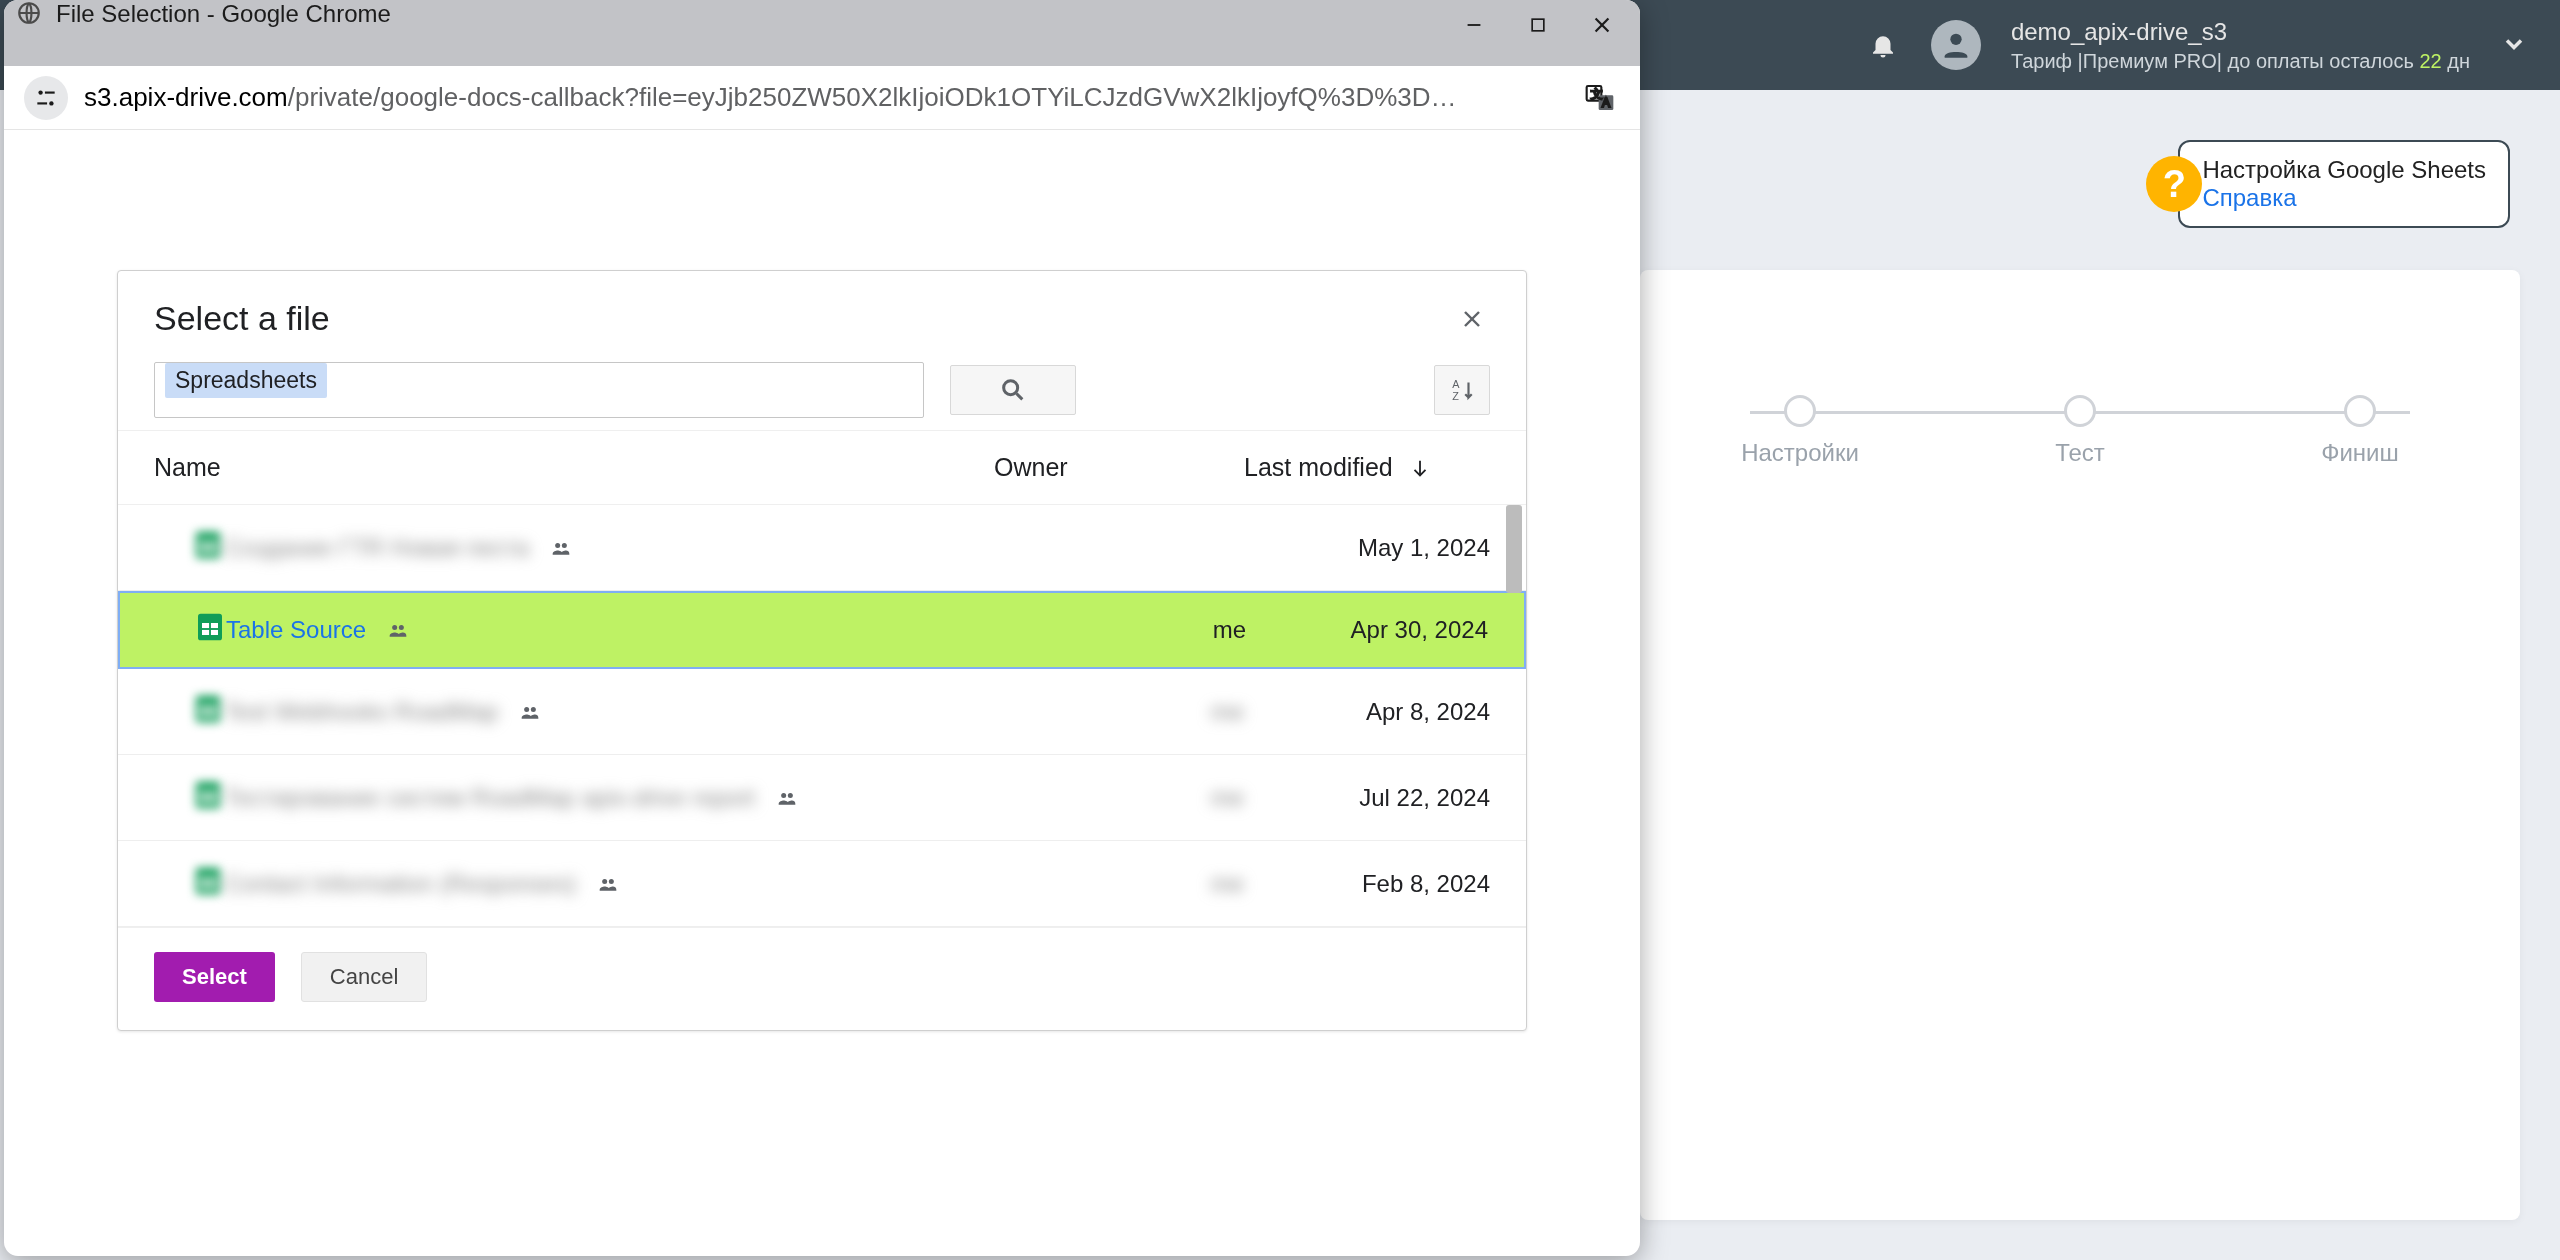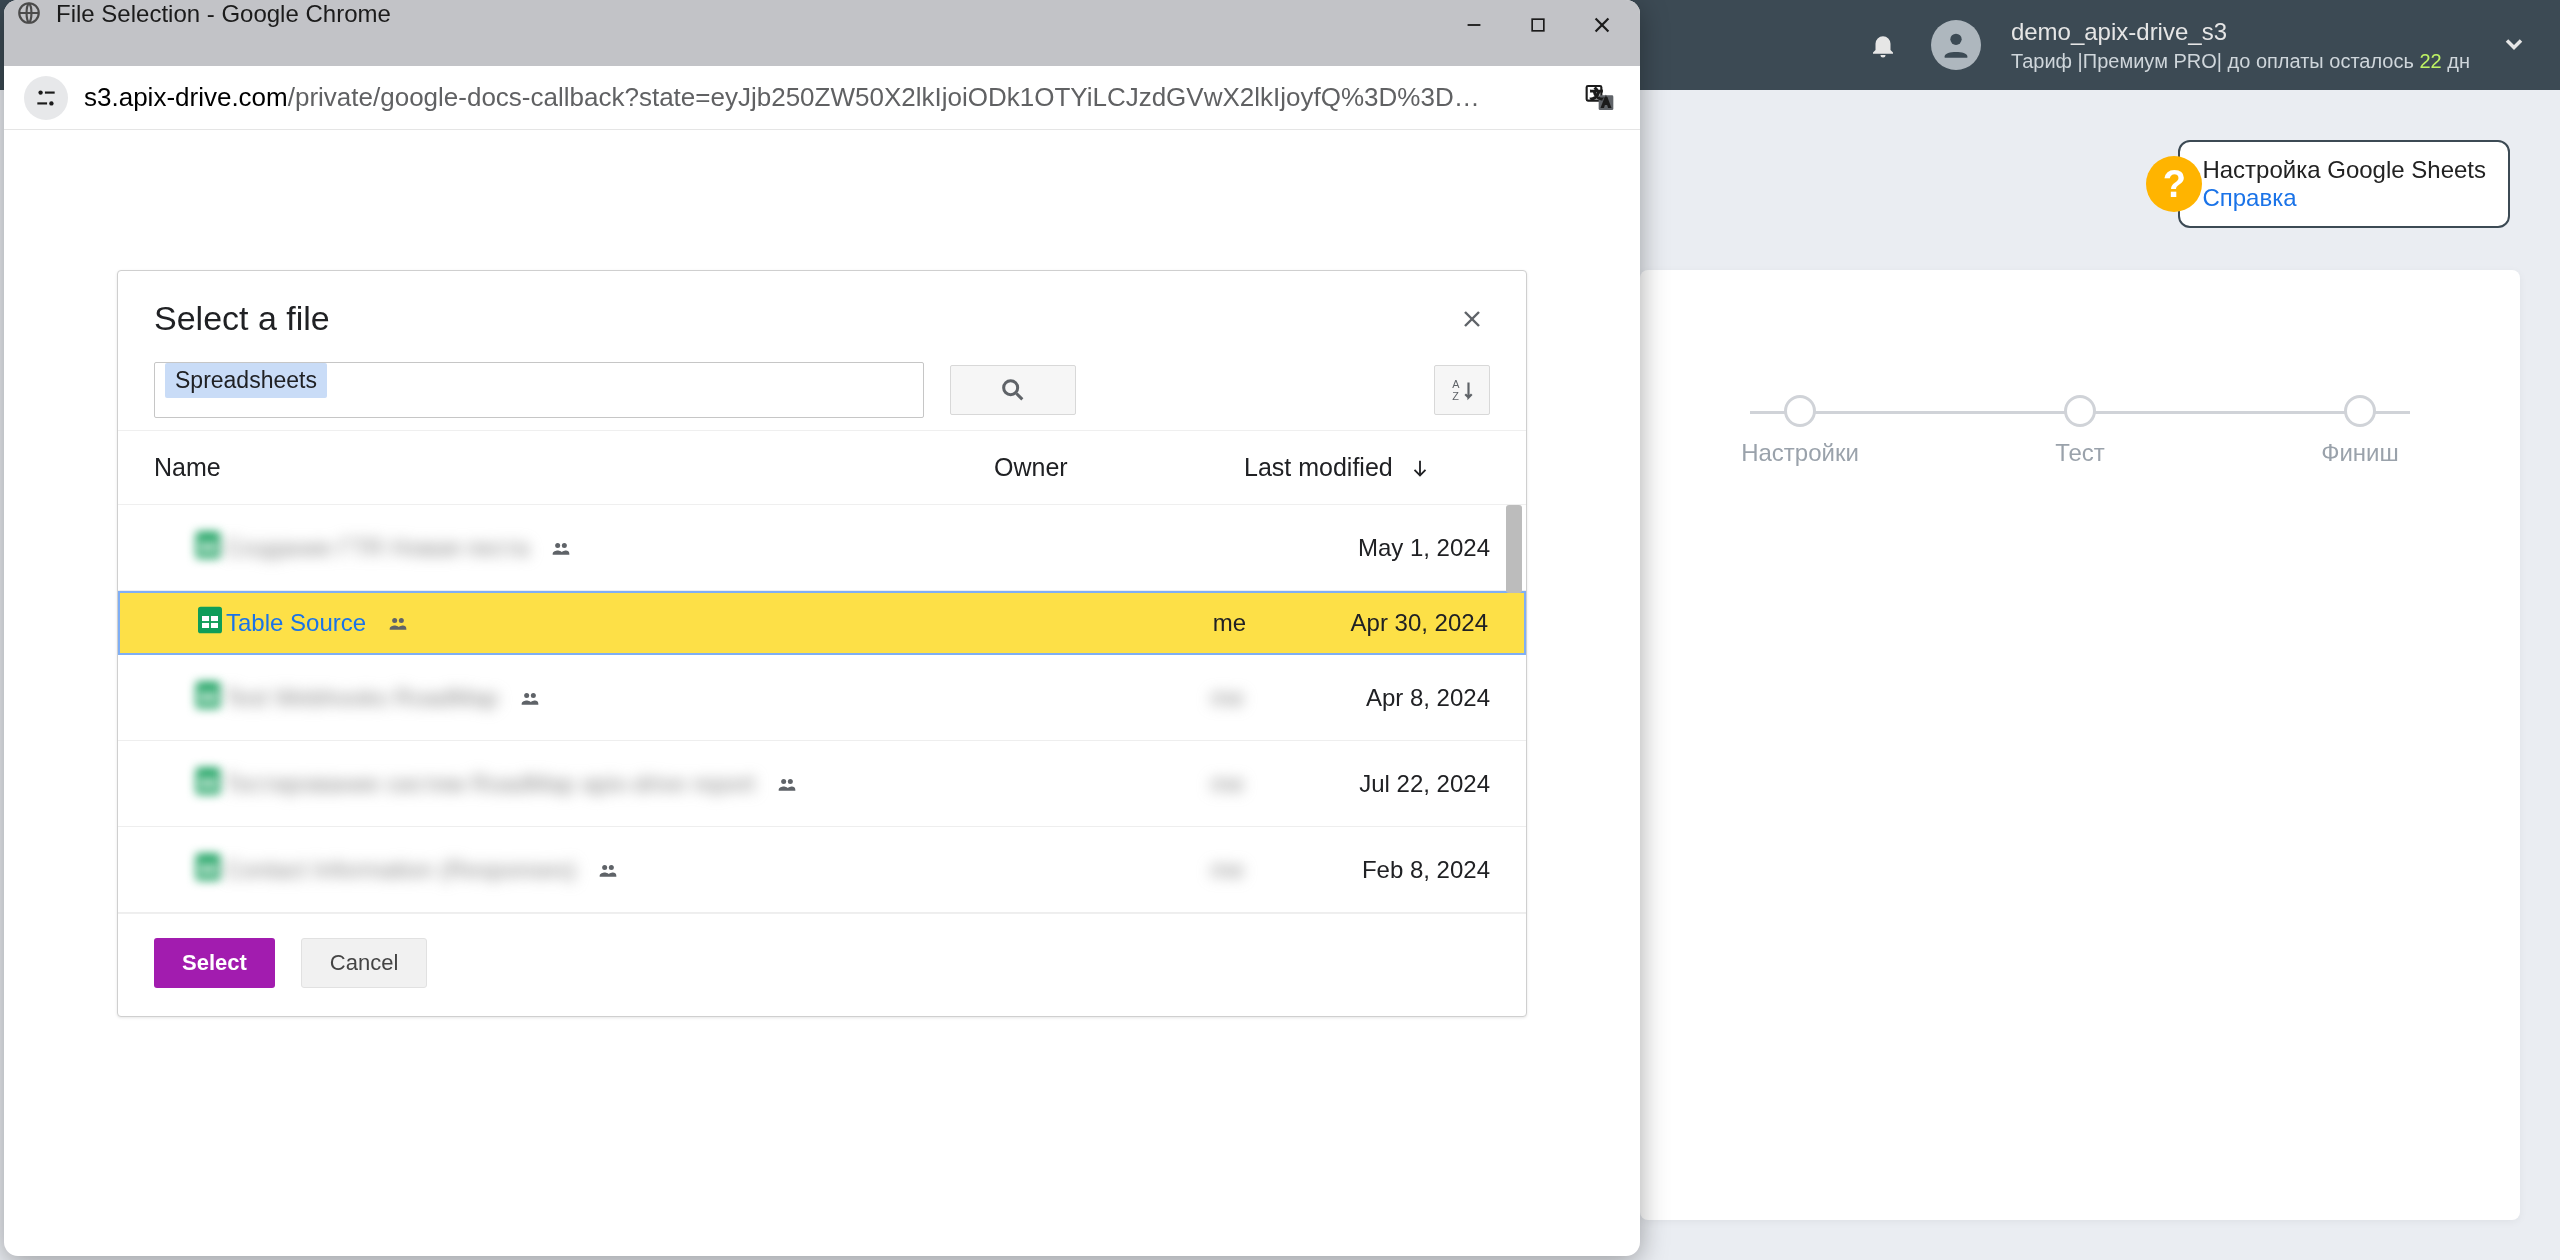--- a/index.html
+++ b/index.html
@@ -117,21 +117,21 @@
   .file-row {
     display: grid; grid-template-columns: 70px 770px 250px 1fr;
     align-items: center; height: 86px; padding: 0 36px 0 36px;
     border-bottom: 1px solid #eeeeee; font-size: 24px; color: #202124;
   }
   .file-row .fname { display: flex; align-items: center; gap: 18px; }
   .file-row.blurred .fname span,
   .file-row.blurred .ownercell { filter: blur(7px); color:#888; }
   .file-row.blurred .ficon { filter: blur(5px); }
   .file-row.selected {
-    background: #fde047; border: 2px solid #7faef4; height: 64px;
+    background: #bef264; border: 2px solid #7faef4; height: 78px;
   }
   .file-row.selected .fname span { color: #1a73e8; }
   .ficon { width: 32px; height: 32px; }
   .shared-icon { color:#5f6368; }
 
   .picker-footer {
     display: flex; gap: 26px; padding: 24px 36px 28px 36px; border-top: 1px solid #efefef;
   }
   .btn {
     height: 50px; padding: 0 28px; border-radius: 3px; font-size: 22px; display:flex; align-items:center; justify-content:center;
@@ -226,21 +226,21 @@
   <div class="addrbar">
     <div class="siteicon">
       <svg width="26" height="26" viewBox="0 0 24 24" fill="#1b1b1b">
           <circle cx="7" cy="7" r="2"></circle>
           <rect x="11" y="6" width="9" height="2"></rect>
           <circle cx="17" cy="17" r="2"></circle>
           <rect x="4" y="16" width="9" height="2"></rect>
         </svg>
     </div>
     <div class="url">
-      <span class="host">s3.apix-drive.com</span><span>/private/google-docs-callback?state=eyJjb250ZW50X2lkIjoiODk1OTYiLCJzdGVwX2lkIjoyfQ%3D%3D…</span>
+      <span class="host">s3.apix-drive.com</span><span>/private/google-docs-callback?file=eyJjb250ZW50X2lkIjoiODk1OTYiLCJzdGVwX2lkIjoyfQ%3D%3D…</span>
     </div>
     <div class="translate">
       <svg width="32" height="32" viewBox="0 0 24 24" fill="none" stroke="#1b1b1b" stroke-width="1.6">
           <rect x="2" y="3" width="11" height="11" rx="1" fill="#fff"></rect>
           <rect x="11" y="10" width="11" height="11" rx="1" fill="#5f6368" stroke="none"></rect>
           <text x="5" y="12" font-size="9" fill="#1b1b1b">文</text>
           <text x="13.5" y="19" font-size="9" fill="#fff">A</text>
         </svg>
     </div>
   </div>

